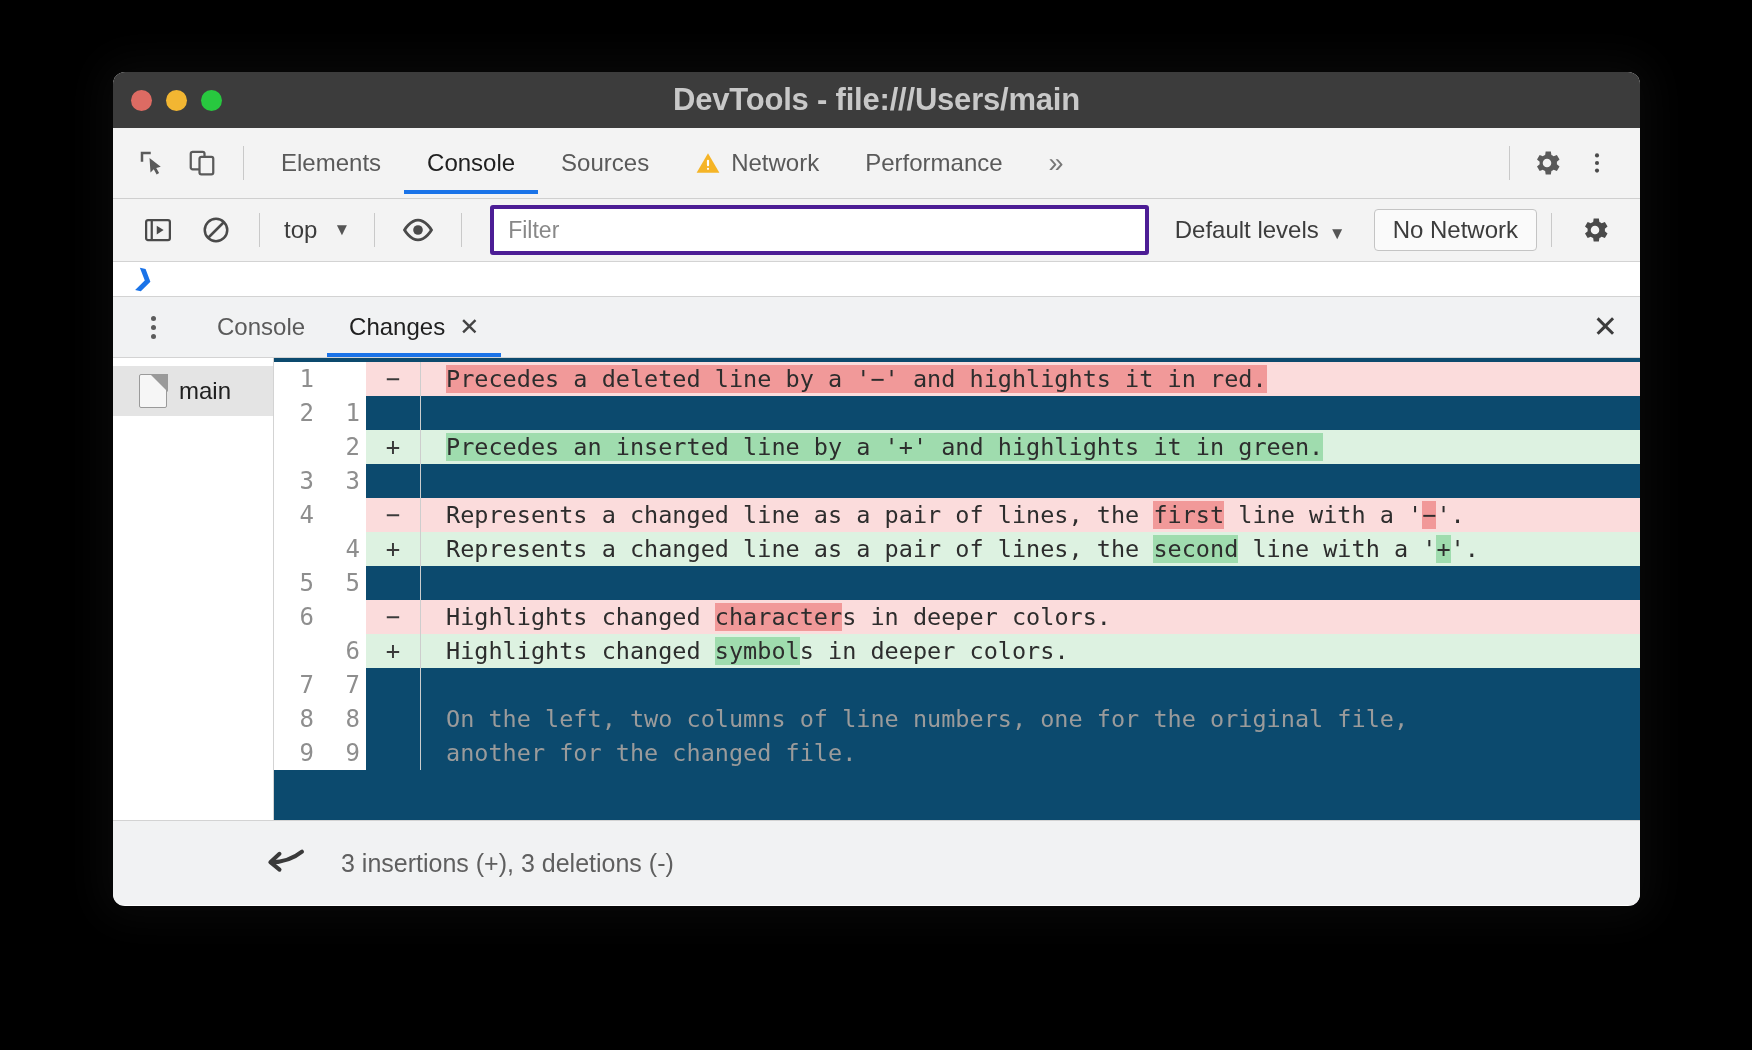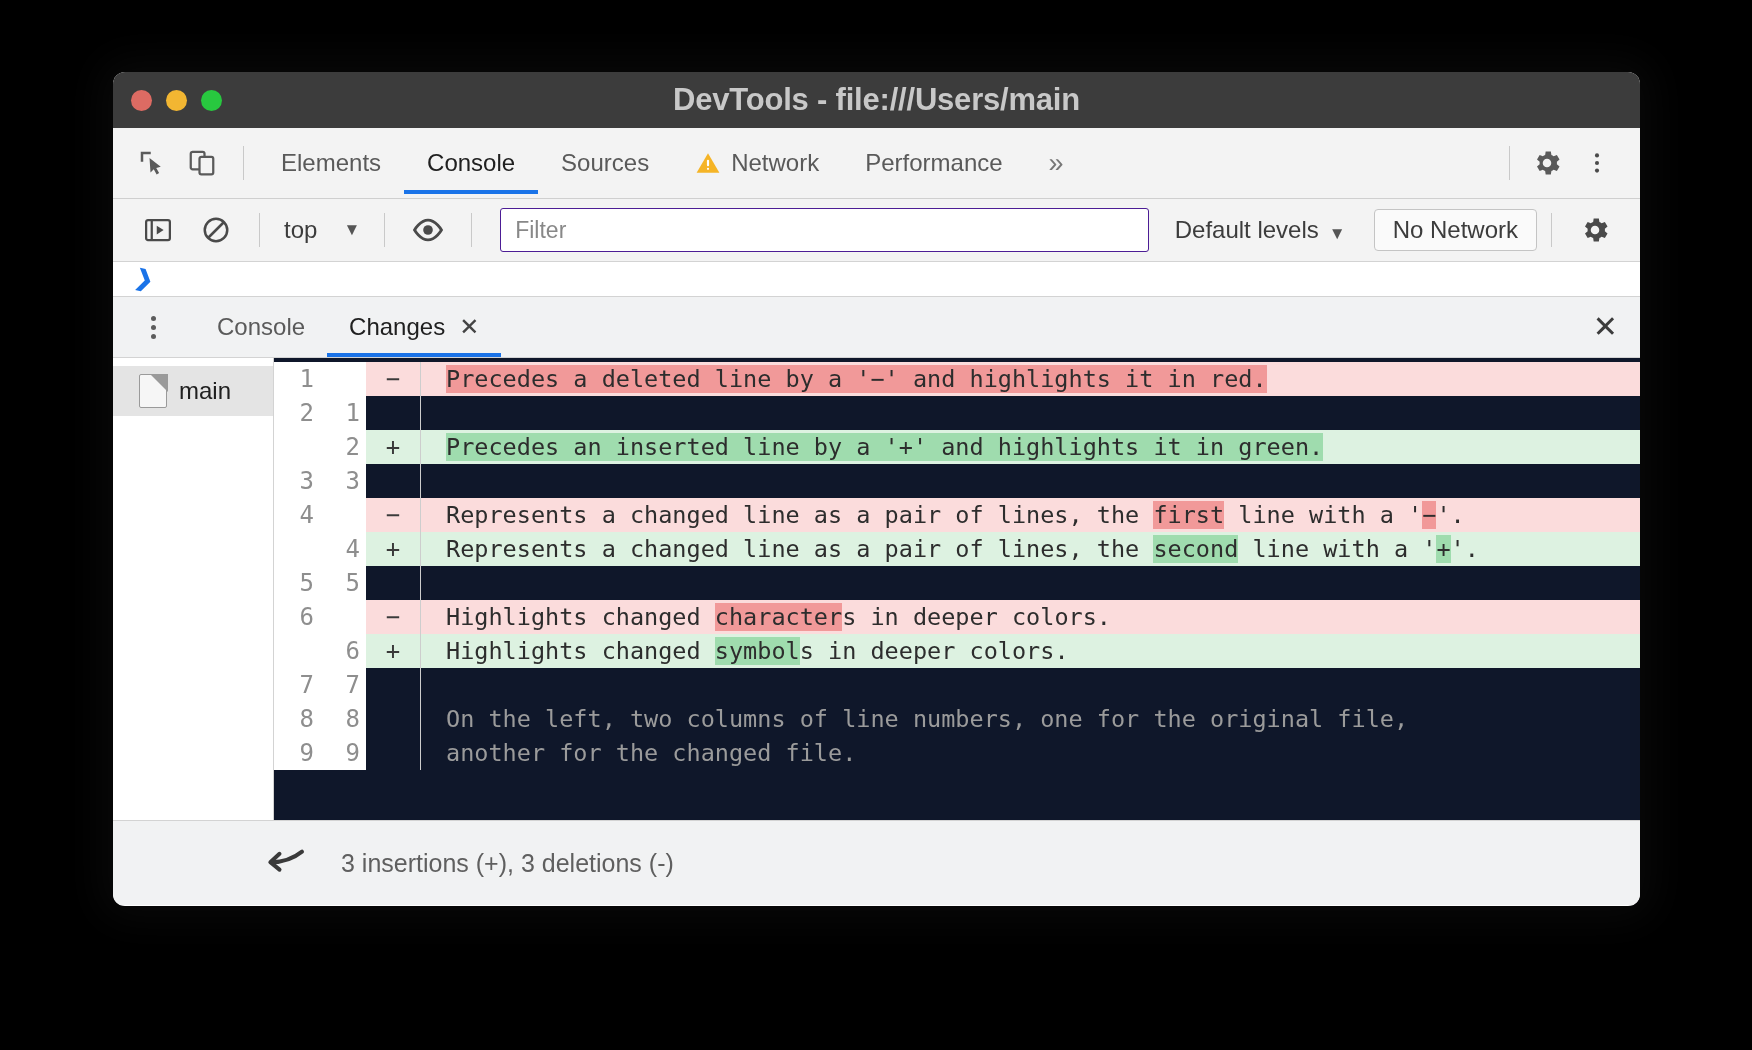--- a/index.html
+++ b/index.html
@@ -121,31 +121,31 @@
     padding: 0 16px;
   }
   .ctb-btn {
     width: 46px; height: 46px;
     display: flex; align-items: center; justify-content: center;
     margin: 0 6px;
   }
   .ctb-select {
     display: flex;
     align-items: center;
-    gap: 26px;
+    gap: 16px;
     font-size: 24px;
     color: #3c3c3c;
     padding: 0 10px;
   }
   .caret { font-size: 17px; color: #555; }
   .filter-input {
     flex: 1 1 auto;
     height: 42px;
     background: #ffffff;
-    border: 1px solid #4c1d95;
+    border: 4px solid #4c1d95;
     border-radius: 3px;
     margin: 0 14px;
     display: flex;
     align-items: center;
     padding: 0 14px;
     font-size: 23px;
     color: #888;
     min-width: 120px;
   }
   .levels {
@@ -226,21 +226,21 @@
     transform: translateY(-50%);
     font-size: 30px;
     color: #3c3c3c;
     line-height: 1;
   }
 
   
   .drawer-body {
     display: flex;
     height: 462px;
-    background: #0f172a;
+    background: #0c4a6e;
     border-bottom: 1px solid #d3d3d3;
   }
   .file-sidebar {
     width: 160px;
     background: #ffffff;
     border-right: 1px solid #d3d3d3;
     padding-top: 8px;
     flex: none;
   }
   .file-item {

